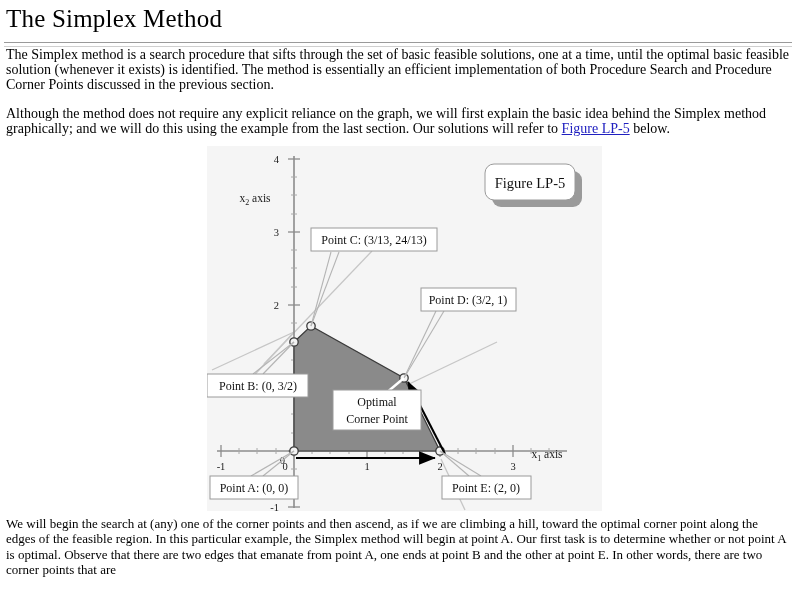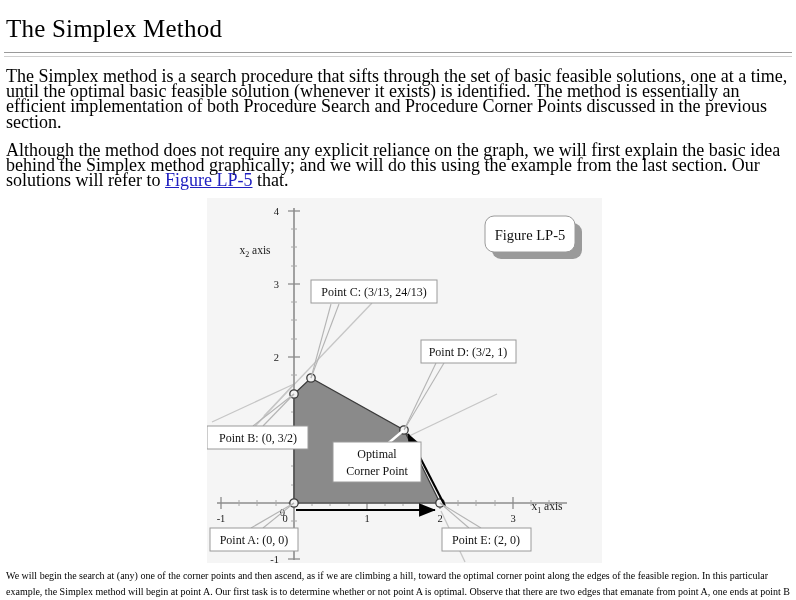--- a/index.html
+++ b/index.html
@@ -19,35 +19,35 @@
     width: 796px;
     height: 600px;
     box-sizing: border-box;
     padding: 0 4px;
   }
   h1.page-title {
     font-family: "Liberation Serif", "DejaVu Serif", serif;
     font-weight: normal;
     font-size: 25px;
     line-height: 30px;
-    margin: 14px 0 0 2px;
+    margin: 4px 0 0 2px;
     padding: 0;
     letter-spacing: 0.2px;
   }
   .rule {
     margin: 8px 0 0 0;
     height: 3px;
     border-top: 1px solid #9a9a9a;
     border-bottom: 1px solid #cfcfcf;
     background: #ffffff;
   }
   p.para {
-    font-size: 18px;
+    font-size: 14px;
     line-height: 15.2px;
-    margin: 12px 2px 0 2px;
+    margin: 0 2px 0 2px;
     text-align: left;
   }
   p.para.tight { margin-top: 13px; }
   a.figlink {
     color: #2020c0;
     text-decoration: underline;
   }
   .figure-wrap {
     position: relative;
     margin: 10px 0 0 0;
@@ -56,36 +56,36 @@
   .figure-box {
     position: absolute;
     left: 203px;
     top: 0px;
     width: 395px;
     height: 365px;
     background: #f5f5f5;
   }
   .figsvg { display:block; }
   p.bottom {
-    font-size: 10px;
+    font-size: 13px;
     line-height: 15.3px;
     margin: 2px 2px 0 2px;
   }
 </style>
 </head>
 <body>
 
 <div class="page">
 
   <h1 class="page-title">The Simplex Method</h1>
   <div class="rule"></div>
 
   <p class="para">The Simplex method is a search procedure that sifts through the set of basic feasible solutions, one at a time, until the optimal basic feasible solution (whenever it exists) is identified. The method is essentially an efficient implementation of both Procedure Search and Procedure Corner Points discussed in the previous section.</p>
 
-  <p class="para tight"><span>Although the method does not require any explicit reliance on the graph, we will first explain the basic idea behind the Simplex method graphically; and we will do this using the example from the last section. Our solutions will refer to </span><a class="figlink" href="#">Figure LP-5</a><span> that.</span></p>
+  <p class="para tight"><span>Although the method does not require any explicit reliance on the graph, we will first explain the basic idea behind the Simplex method graphically; and we will do this using the example from the last section. Our solutions will refer to </span><a class="figlink" href="#">Figure LP-5</a><span> below.</span></p>
 
   <div class="figure-wrap">
     <div class="figure-box">
       <svg class="figsvg" width="395" height="365" viewBox="0 0 395 365" xmlns="http://www.w3.org/2000/svg">
         <defs>
           <marker id="arrowHead" markerWidth="9" markerHeight="9" refX="7.6" refY="3.2" orient="auto" markerUnits="strokeWidth">
             <path d="M0,0 L8,3.2 L0,6.4 z" fill="#000000"></path>
           </marker>
         </defs>
 

